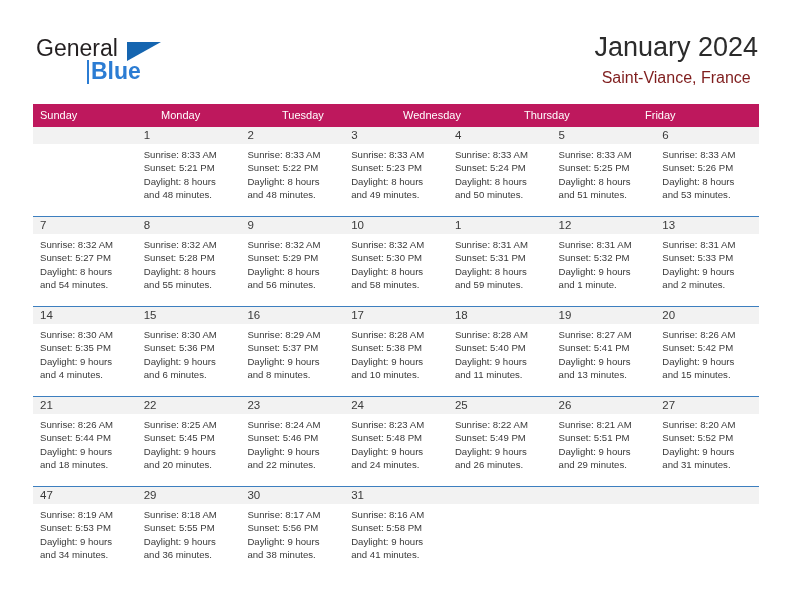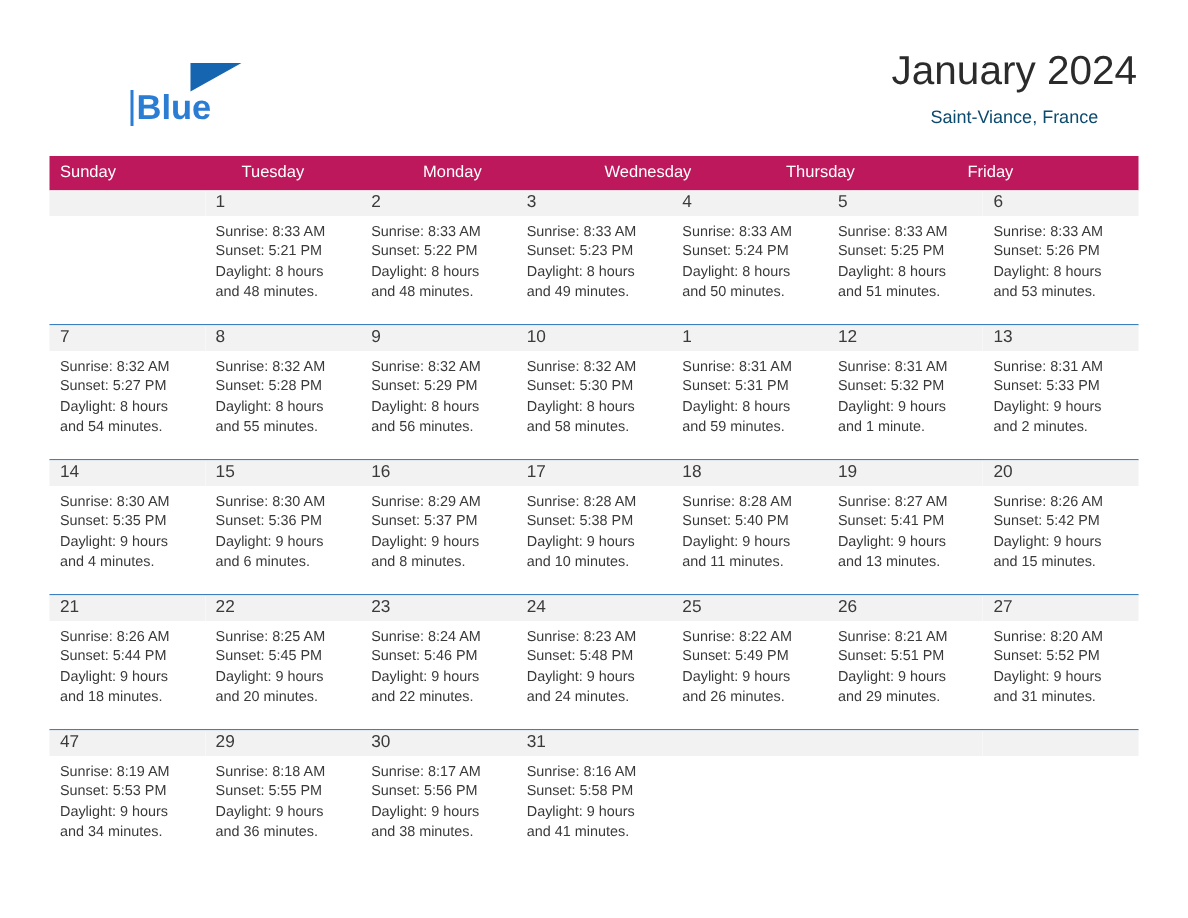--- a/index.html
+++ b/index.html
@@ -82,23 +82,23 @@
   }
   .cal-title {
     font-size: 27px;
     line-height: 34px;
     color: #2b2b2b;
     font-weight: normal;
     margin: 0;
     font-family: "Liberation Sans", sans-serif;
   }
   .cal-subtitle {
-    font-size: 12px;
+    font-size: 16px;
     line-height: 20px;
-    color: #0c4a6e;
+    color: #7f1d1d;
     margin: 4px 0 0 0;
     font-family: "Liberation Sans", sans-serif;
   }
 
   
   .calendar {
     position: absolute;
     left: 33px;
     top: 104px;
     width: 726px;
@@ -157,37 +157,38 @@
   }
 </style>
 </head>
 <body>
 
 <div class="page">
 
   <div class="header">
 
     <div class="brand">
+      <span class="brand-general">General</span>
       <span class="brand-triangle"></span>
       <span class="brand-bar"></span>
       <span class="brand-blue">Blue</span>
     </div>
 
     <div class="title-block">
       <h1 class="cal-title">January 2024</h1>
       <p class="cal-subtitle">Saint-Viance, France</p>
     </div>
 
   </div>
 
   <div class="calendar">
     <div class="weekday-header" id="weekday-header">
         <div class="weekday-cell">Sunday</div>
+        <div class="weekday-cell">Monday</div>
         <div class="weekday-cell">Tuesday</div>
-        <div class="weekday-cell">Monday</div>
         <div class="weekday-cell">Wednesday</div>
         <div class="weekday-cell">Thursday</div>
         <div class="weekday-cell">Friday</div>
       </div>
     <div id="calendar-body">
         <div class="week-row first">
           <div class="day-cell empty">
             <div class="day-number-band"></div>
             <div class="day-info"></div>
           </div>

